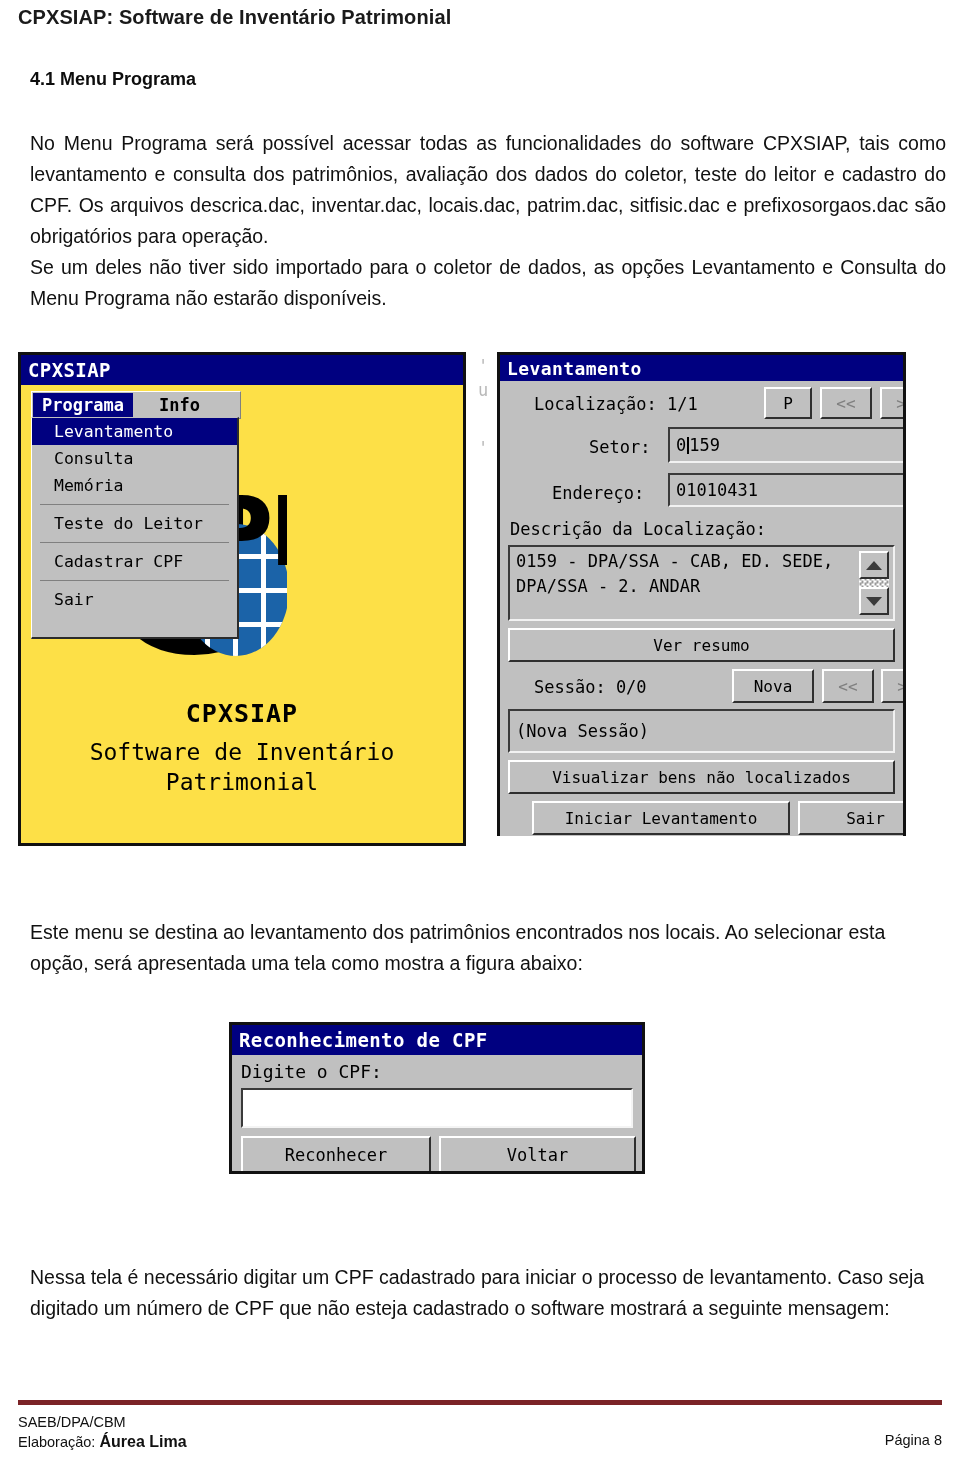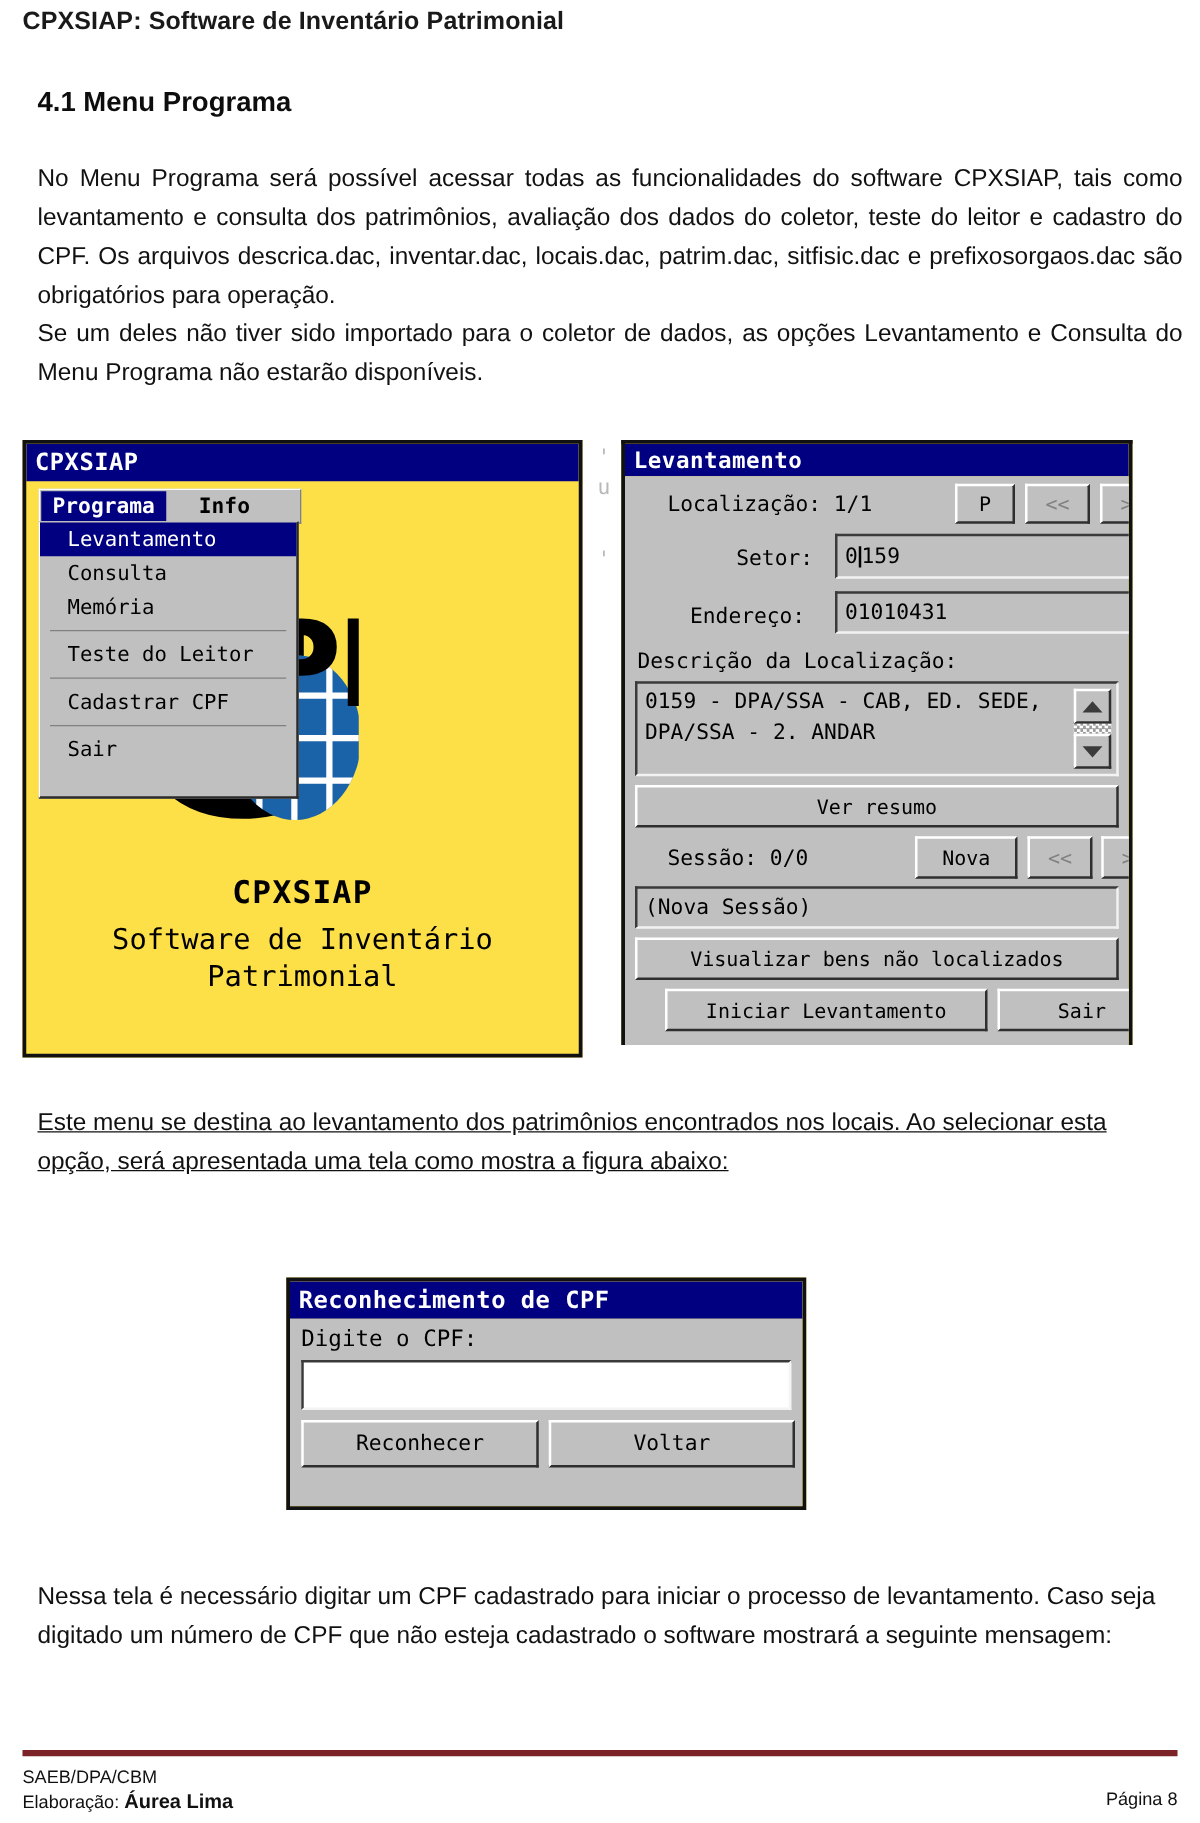--- a/index.html
+++ b/index.html
@@ -16,34 +16,34 @@
   
   .doc-header{
     position:absolute;left:18px;top:6px;
     font-size:20px;font-weight:bold;letter-spacing:.1px;
     color:#1a1a1a;
   }
 
   
   .sec-title{
     position:absolute;left:30px;top:69px;
-    font-size:22px;font-weight:bold;color:#0d0d0d;
+    font-size:18px;font-weight:bold;color:#0d0d0d;
   }
 
   
   .para{
     position:absolute;
     left:30px;width:916px;
     font-size:19.5px;
     line-height:31px;
     color:#111;
     text-align:justify;
   }
   .p1{top:128px;}
-  .p2{top:883px;width:900px;text-decoration:underline;}
+  .p2{top:917px;width:900px;}
   .p3{top:1262px;width:916px;}
   .nojust{text-align:left;}
 
   
   .win{
     position:absolute;
     background:#fde047;
     box-sizing:border-box;
     font-family:"DejaVu Sans Mono","Liberation Mono",monospace;
     color:#000;
@@ -175,21 +175,21 @@
   .tri{width:0;height:0;}
   .tri.up{border-left:8px solid transparent;border-right:8px solid transparent;border-bottom:9px solid #3b3b3b;}
   .tri.dn{border-left:8px solid transparent;border-right:8px solid transparent;border-top:9px solid #3b3b3b;}
   .sb-track{
     position:absolute;left:0;right:0;top:28px;bottom:28px;
     background:repeating-conic-gradient(#ffffff 0% 25%, #9a9a9a 0% 50%) 50%/5px 5px;
   }
 
   
   #shot-cpf{
-    left:229px;top:1022px;width:416px;height:186px;
+    left:229px;top:1022px;width:416px;height:152px;
     border:3px solid #111;
     padding-left:12px;
   }
   #shot-cpf .titlebar{position:absolute;left:0;right:0;top:0;height:30px;font-size:19px;}
   .cpf-body{position:absolute;left:0;right:0;top:30px;bottom:0;background:#c0c0c0;padding:6px 9px 0 9px;box-sizing:border-box;}
   .cpf-label{font-size:18px;font-family:"DejaVu Sans Mono","Liberation Mono",monospace;}
   .cpf-input{
     margin-top:6px;height:40px;background:#ffffff;
     border-top:2px solid #3a3a3a;border-left:2px solid #3a3a3a;
     border-right:2px solid #f4f4f4;border-bottom:2px solid #f4f4f4;
@@ -333,21 +333,21 @@
 
       
       <div class="row" style="height:44px;margin-top:3px;">
         <div class="lbl" style="position:absolute;left:2px;top:12px;">Sessão: 0/0</div>
         <div class="btn" style="position:absolute;left:200px;top:4px;width:82px;height:34px;">Nova</div>
         <div class="btn disabled" style="position:absolute;left:290px;top:4px;width:52px;height:34px;">&lt;&lt;</div>
         <div class="btn disabled" style="position:absolute;left:349px;top:4px;width:52px;height:34px;">&gt;&gt;</div>
       </div>
 
       
-      <div class="field" style="height:34px;">(Nova Sessão)</div>
+      <div class="field" style="height:44px;">(Nova Sessão)</div>
 
       
       <div class="btn" style="margin-top:7px;width:100%;height:34px;">Visualizar bens não localizados</div>
 
       
       <div class="row" style="height:34px;margin-top:7px;">
         <div class="btn" style="position:absolute;left:0;top:0;width:258px;height:34px;">Iniciar Levantamento</div>
         <div class="btn" style="position:absolute;left:266px;top:0;width:135px;height:34px;">Sair</div>
       </div>
 

